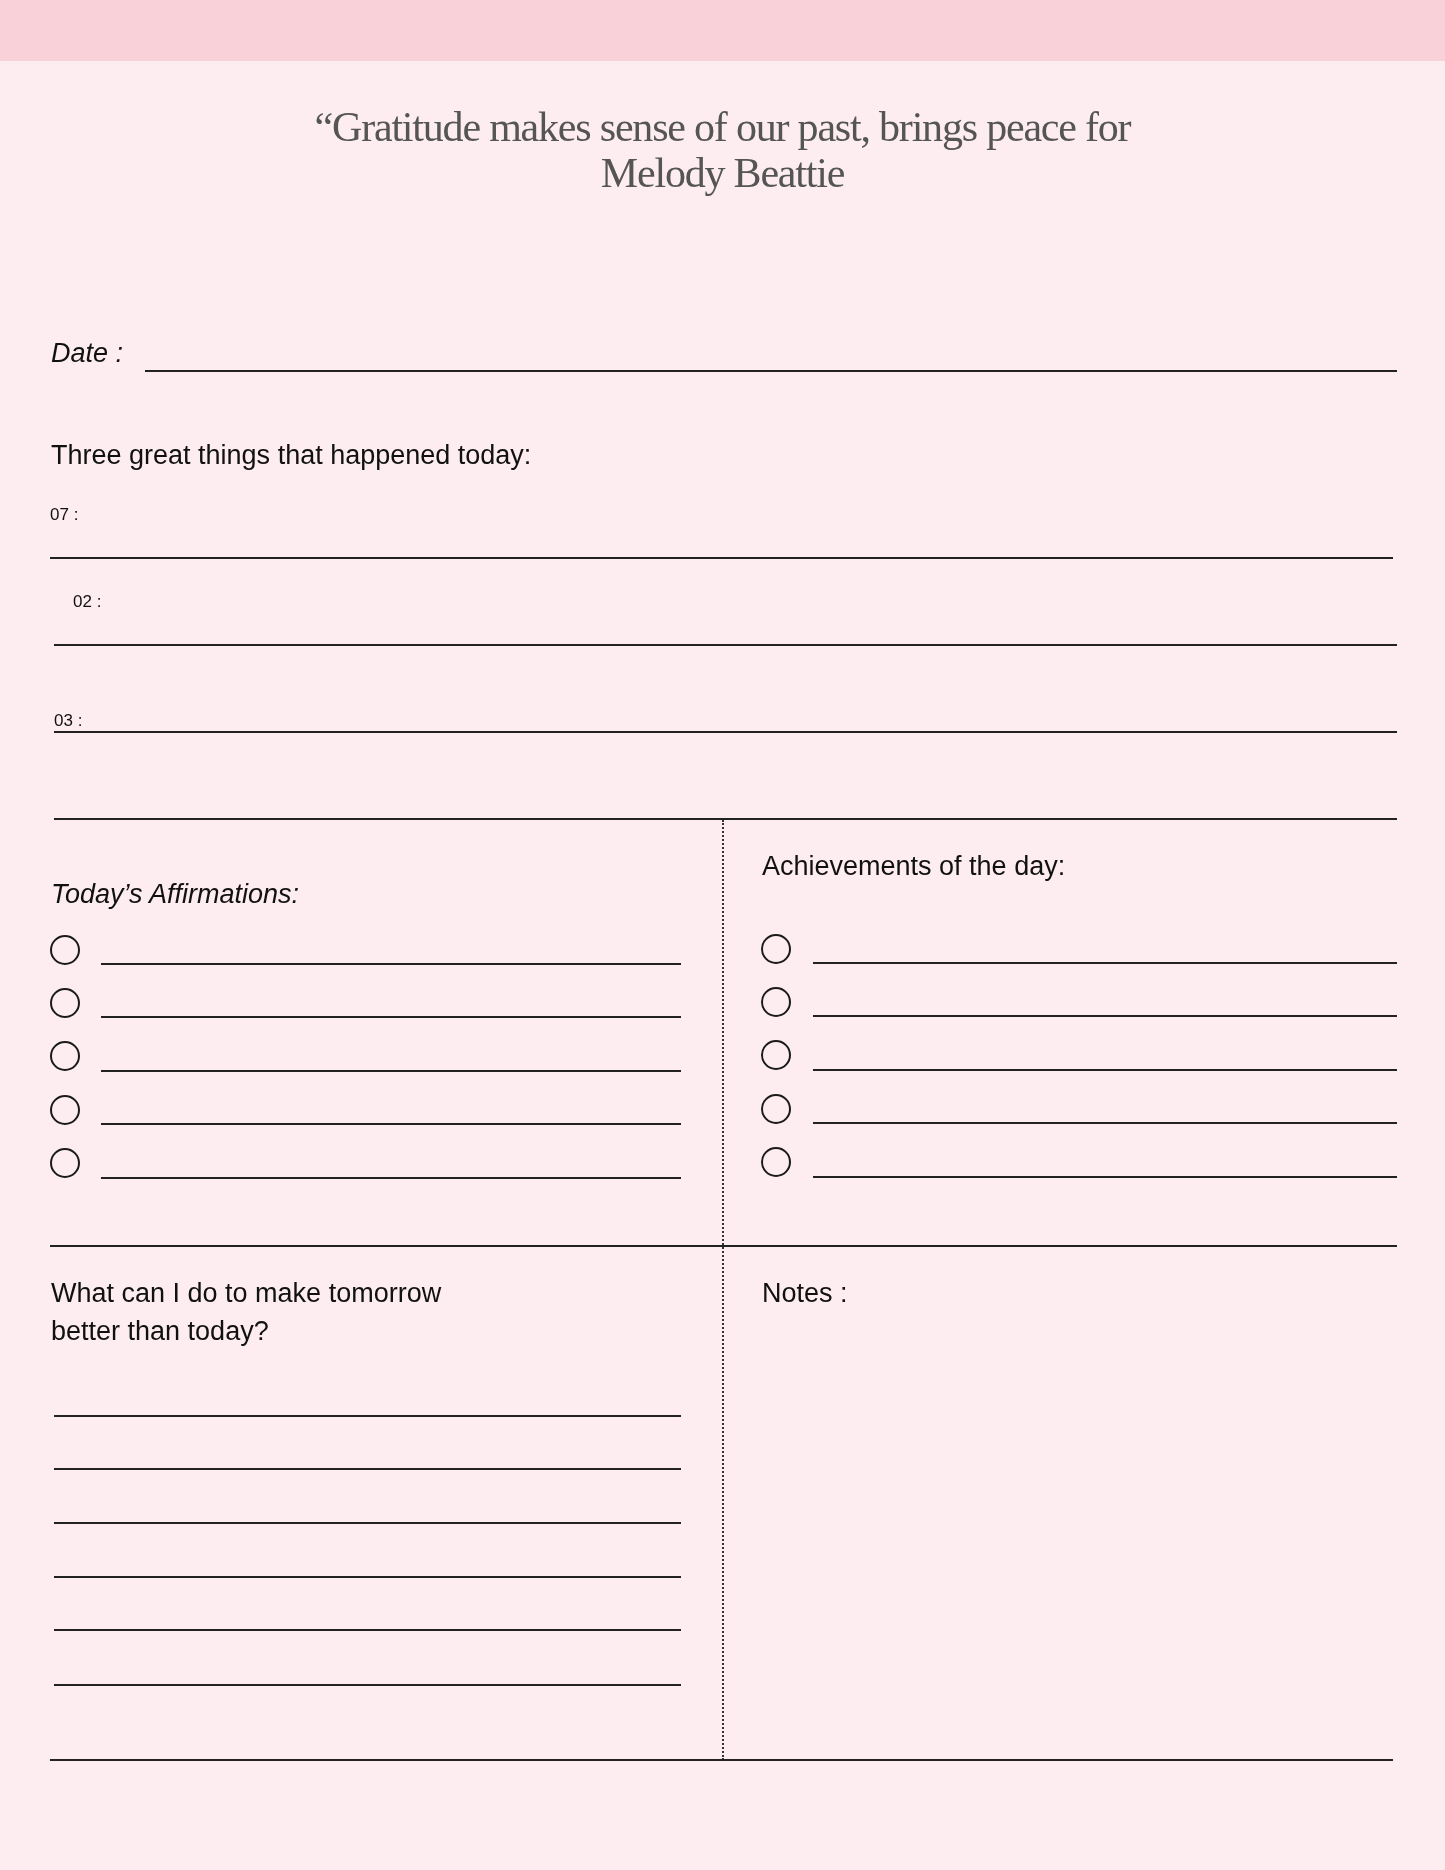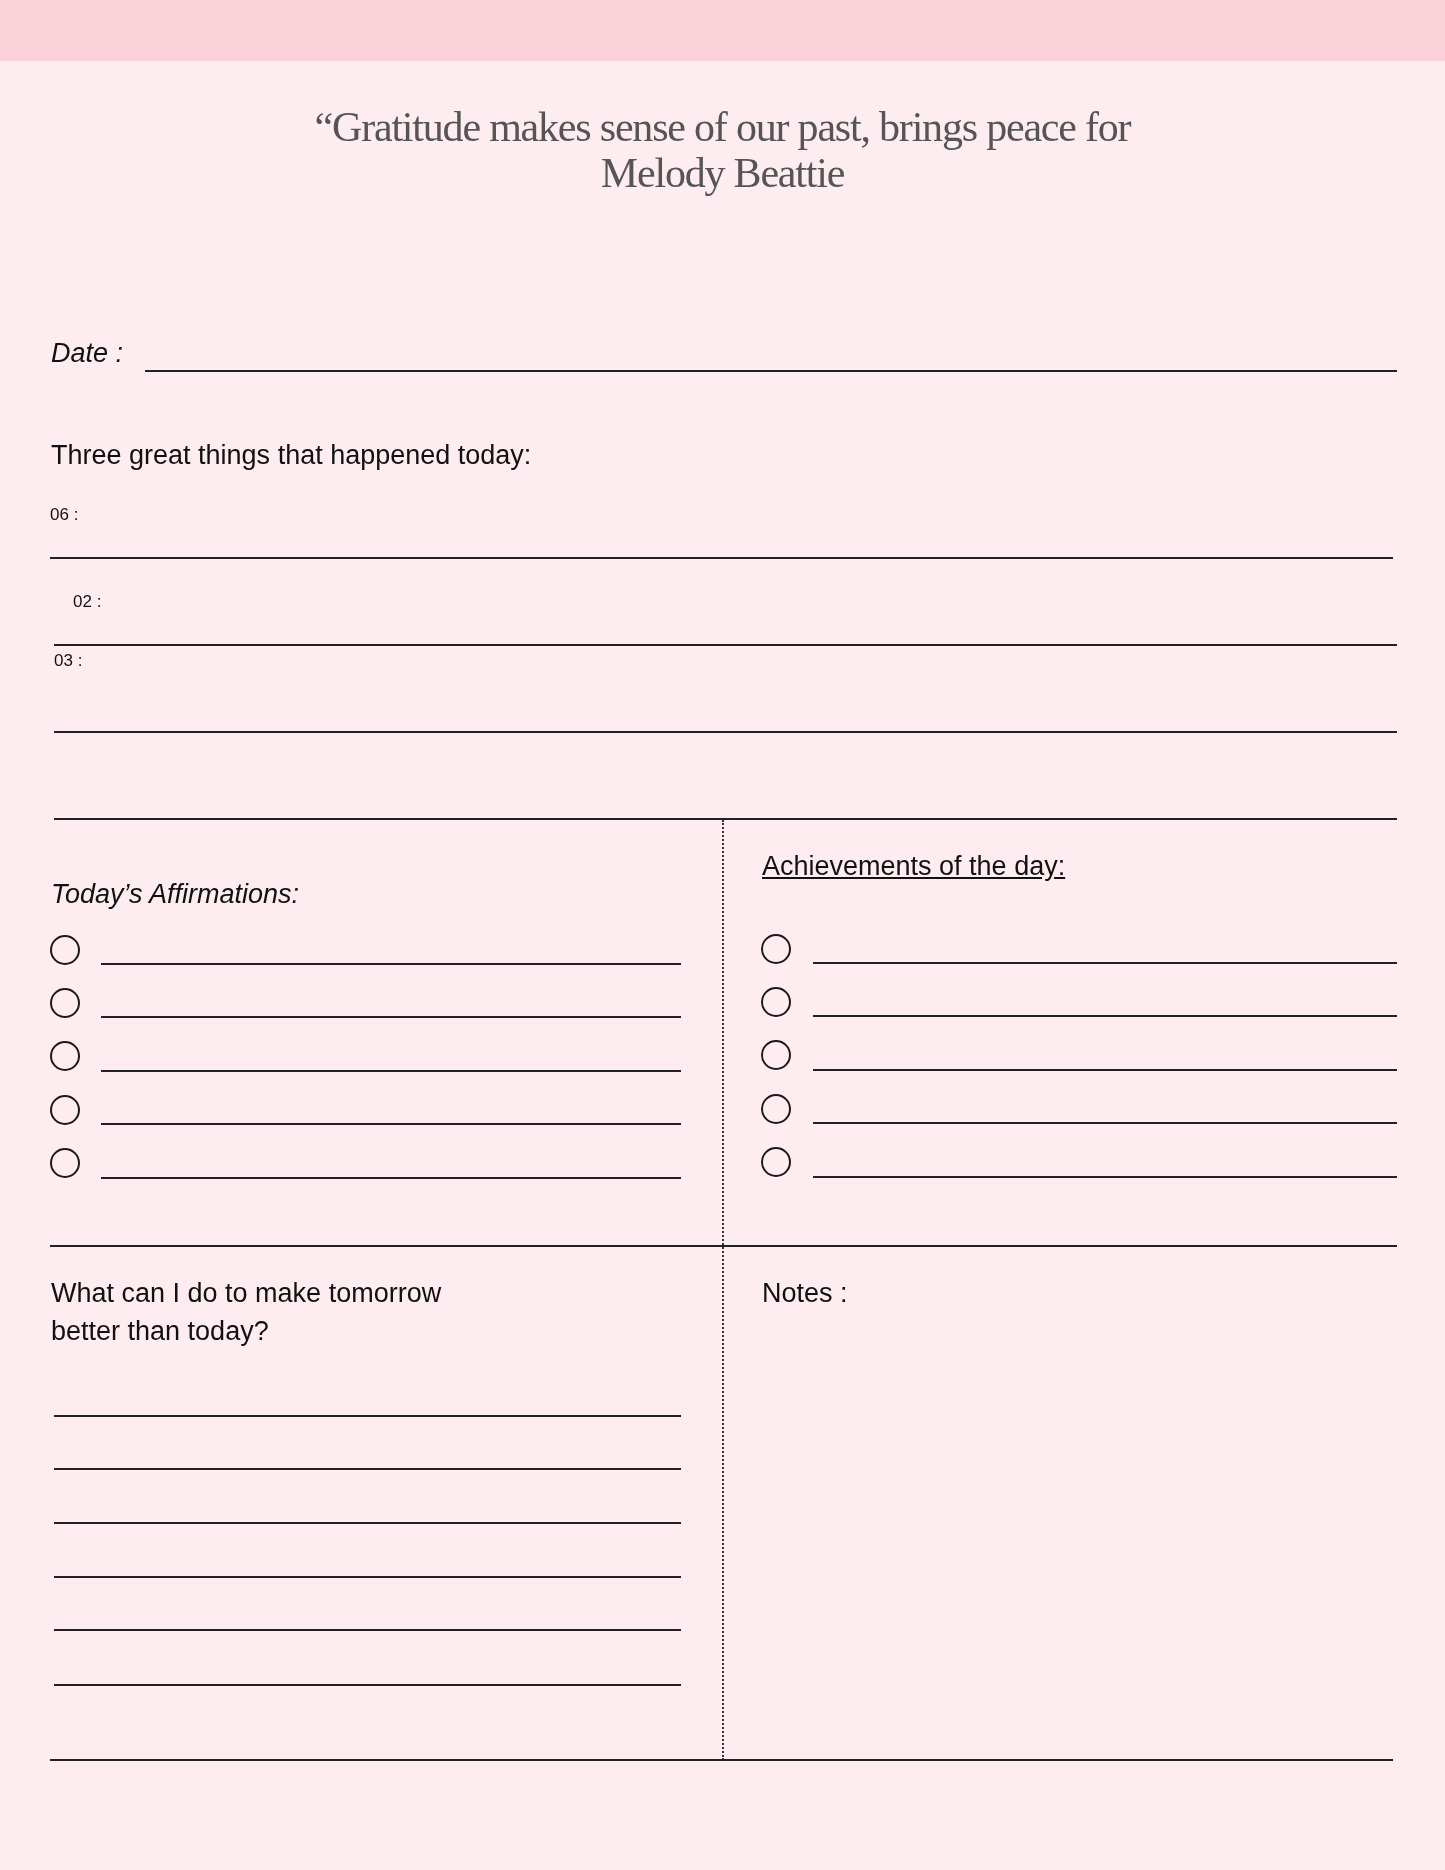--- a/index.html
+++ b/index.html
@@ -37,29 +37,29 @@
   <span class="ln">“Gratitude makes sense of our past, brings peace for</span>
   <span class="ln">Melody Beattie</span>
 </div>
 
 <span class="abs label" style="left:51px; top:337px;font-style:italic;">Date :</span>
 <div class="hline" style="left:145px; top:370px; width:1252px;"></div>
 <input class="field" style="left: 145px; top: 336px; width: 1252px; height: 32px;" value="">
 
 <span class="abs label" style="left:51px; top:439px;">Three great things that happened today:</span>
 
-<span class="abs small" style="left:50px; top:505px;">06 :</span>
+<span class="abs small" style="left:50px; top:505px;">07 :</span>
 <div class="hline" style="left:50px; top:557px; width:1343px;"></div>
 <input class="field" style="left: 50px; top: 528px; width: 1343px; height: 28px;" value="">
 
 <span class="abs small" style="left:54px; top:592px;margin-left:19px;">02 :</span>
 <div class="hline" style="left:54px; top:644px; width:1343px;"></div>
 <input class="field" style="left: 54px; top: 615px; width: 1343px; height: 28px;" value="">
 
-<span class="abs small" style="left:54px; top:651px;text-align:center;">03 :</span>
+<span class="abs small" style="left:54px; top:711px;text-align:center;">03 :</span>
 <div class="hline" style="left:54px; top:731px; width:1343px;"></div>
 <input class="field" style="left: 54px; top: 702px; width: 1343px; height: 28px;" value="">
 
 <div class="hline" style="left:54px; top:818px; width:1343px;"></div>
 <div class="vdots" style="left:722px; top:820px; height:940px;"></div>
 
 <span class="abs label" style="left:51px; top:878px;font-style:italic;">Today’s Affirmations:</span>
 
 <div class="circle" style="left:50px; top:935px;"></div>
 <div class="hline" style="left:101px; top:963px; width:580px;"></div>
@@ -74,21 +74,21 @@
 <input class="field" style="left: 101px; top: 1043px; width: 580px; height: 26px;" value="">
 
 <div class="circle" style="left:50px; top:1095px;"></div>
 <div class="hline" style="left:101px; top:1123px; width:580px;"></div>
 <input class="field" style="left: 101px; top: 1096px; width: 580px; height: 26px;" value="">
 
 <div class="circle" style="left:50px; top:1148px;"></div>
 <div class="hline" style="left:101px; top:1177px; width:580px;"></div>
 <input class="field" style="left: 101px; top: 1150px; width: 580px; height: 26px;" value="">
 
-<span class="abs label" style="left:762px; top:850px;text-decoration:underline;">Achievements of the day:</span>
+<span class="abs label" style="left:762px; top:850px;">Achievements of the day:</span>
 
 <div class="circle" style="left:761px; top:934px;"></div>
 <div class="hline" style="left:813px; top:962px; width:584px;"></div>
 <input class="field" style="left: 813px; top: 935px; width: 584px; height: 26px;" value="">
 
 <div class="circle" style="left:761px; top:987px;"></div>
 <div class="hline" style="left:813px; top:1015px; width:584px;"></div>
 <input class="field" style="left: 813px; top: 988px; width: 584px; height: 26px;" value="">
 
 <div class="circle" style="left:761px; top:1040px;"></div>

